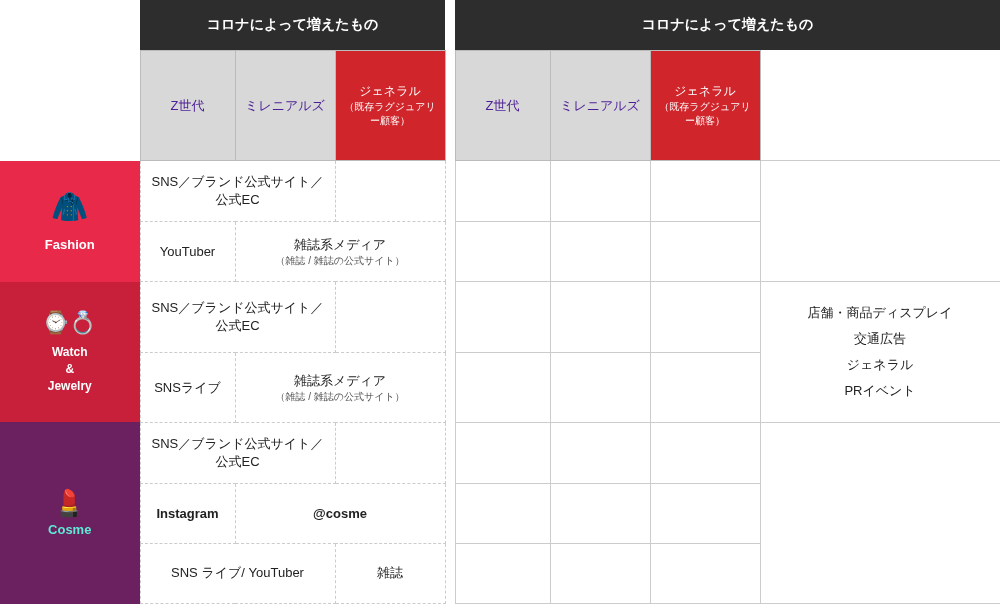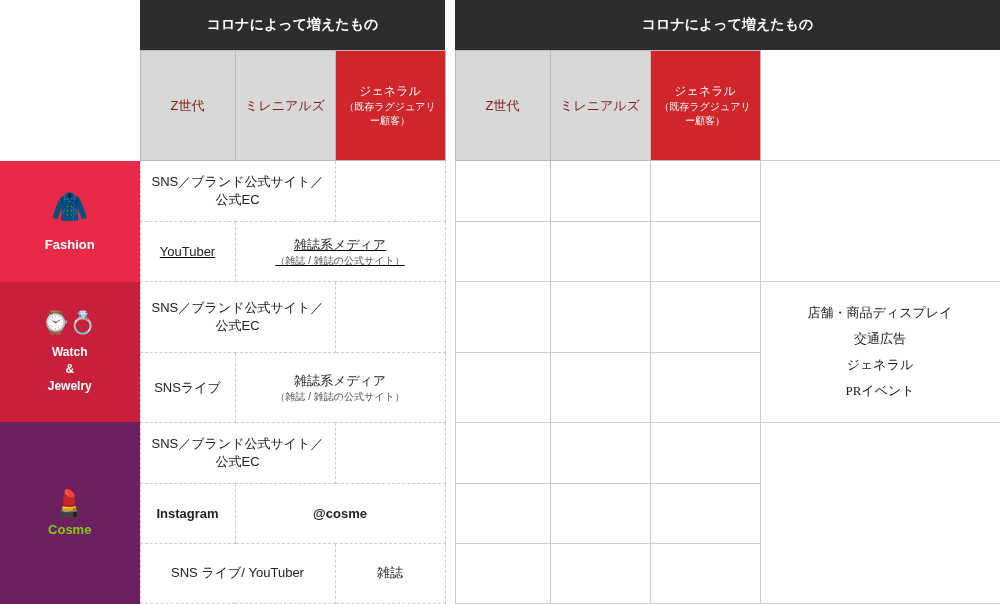--- a/index.html
+++ b/index.html
@@ -22,21 +22,21 @@
       background: #2d2d2d;
       color: #fff;
       text-align: center;
       font-weight: bold;
       font-size: 14px;
       padding: 10px 6px;
     }
 
     .hdr-light {
       background: #d8d8d8;
-      color: #7f1d1d;
+      color: #4c1d95;
       text-align: center;
       font-size: 13px;
       padding: 7px 8px;
       border: 1px solid #bbb;
     }
 
     .hdr-red {
       background: #d0252a;
       color: #fff;
       text-align: center;
@@ -61,21 +61,20 @@
     }
 
     .decreased-content {
       border: 1px solid #ccc;
       text-align: center;
       vertical-align: middle;
       font-size: 13px;
       color: #222;
       line-height: 2.0;
       padding: 6px;
-      font-family: Liberation Serif, serif;
     }
 
     .empty-decreased {
       border: 1px solid #ccc;
       background: #fff;
     }
   </style>
 </head>
 <body>
 
@@ -139,21 +138,21 @@
 
       <td class="empty-decreased"></td>
 
       <td class="empty-decreased"></td>
 
       <td class="empty-decreased"></td>
 
       <td class="empty-decreased" rowspan="2"></td>
     </tr>
 
-    <tr style="height:50px;text-decoration:underline;">
+    <tr style="height:50px;">
 
       <td class="cell-content">YouTuber</td>
 
       <td colspan="2" class="cell-content">
         <div>雑誌系メディア</div>
         <div style="font-size:10px; color:#555;">（雑誌 / 雑誌の公式サイト）</div>
       </td>
 
       <td class="empty-decreased"></td>
       <td class="empty-decreased"></td>
@@ -189,21 +188,21 @@
         <div style="font-size:10px; color:#555;">（雑誌 / 雑誌の公式サイト）</div>
       </td>
       <td class="empty-decreased"></td>
       <td class="empty-decreased"></td>
       <td class="empty-decreased"></td>
     </tr>
 
     <tr style="height:50px;">
       <td rowspan="3" class="cat-cell" style="background:#6b2060;">
         <div style="font-size:26px; line-height:1.1;">💄</div>
-        <div style="color:#84cc16; font-weight:bold; font-size:13px; margin-top:4px;">Cosme</div>
+        <div style="color:#5eead4; font-weight:bold; font-size:13px; margin-top:4px;">Cosme</div>
       </td>
       <td colspan="2" class="cell-content">SNS／ブランド公式サイト／公式EC</td>
       <td class="cell-content"></td>
       <td style="background:#fff; border:none;" rowspan="3"></td>
       <td class="empty-decreased"></td>
       <td class="empty-decreased"></td>
       <td class="empty-decreased"></td>
       <td class="empty-decreased" rowspan="3"></td>
     </tr>
 

